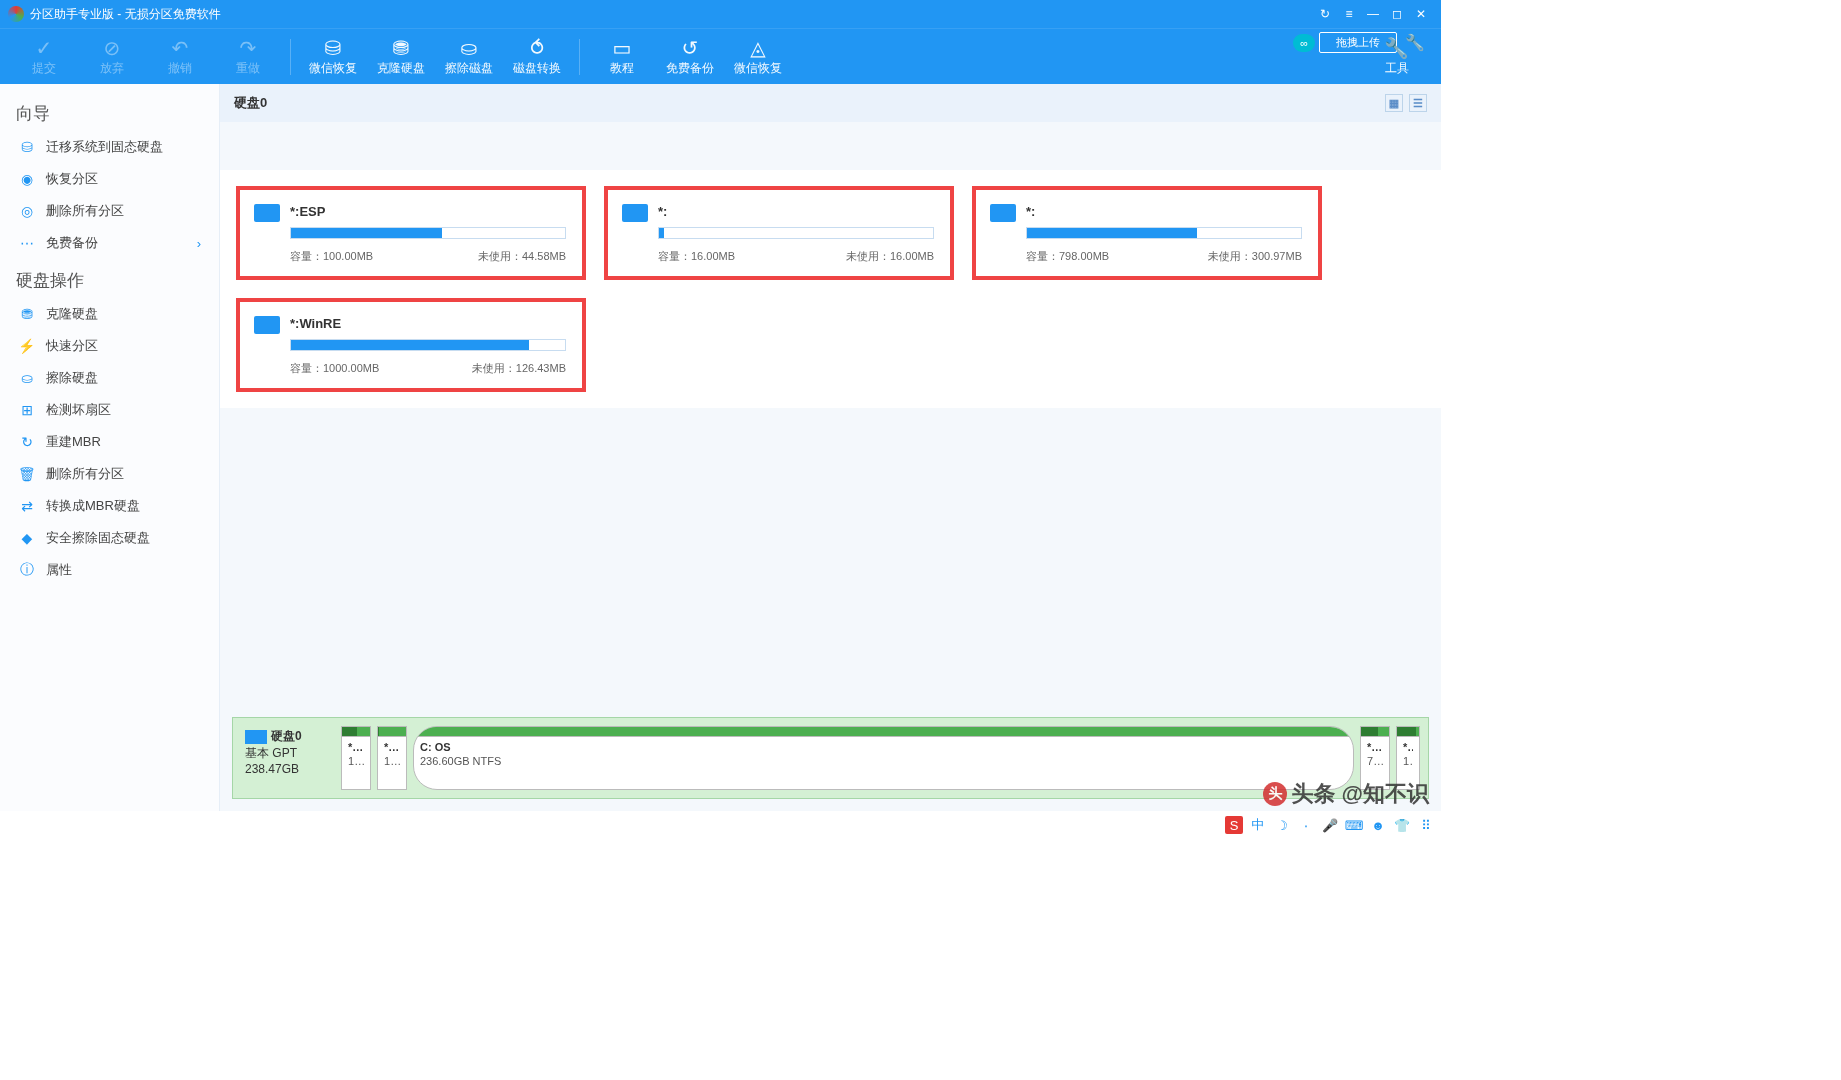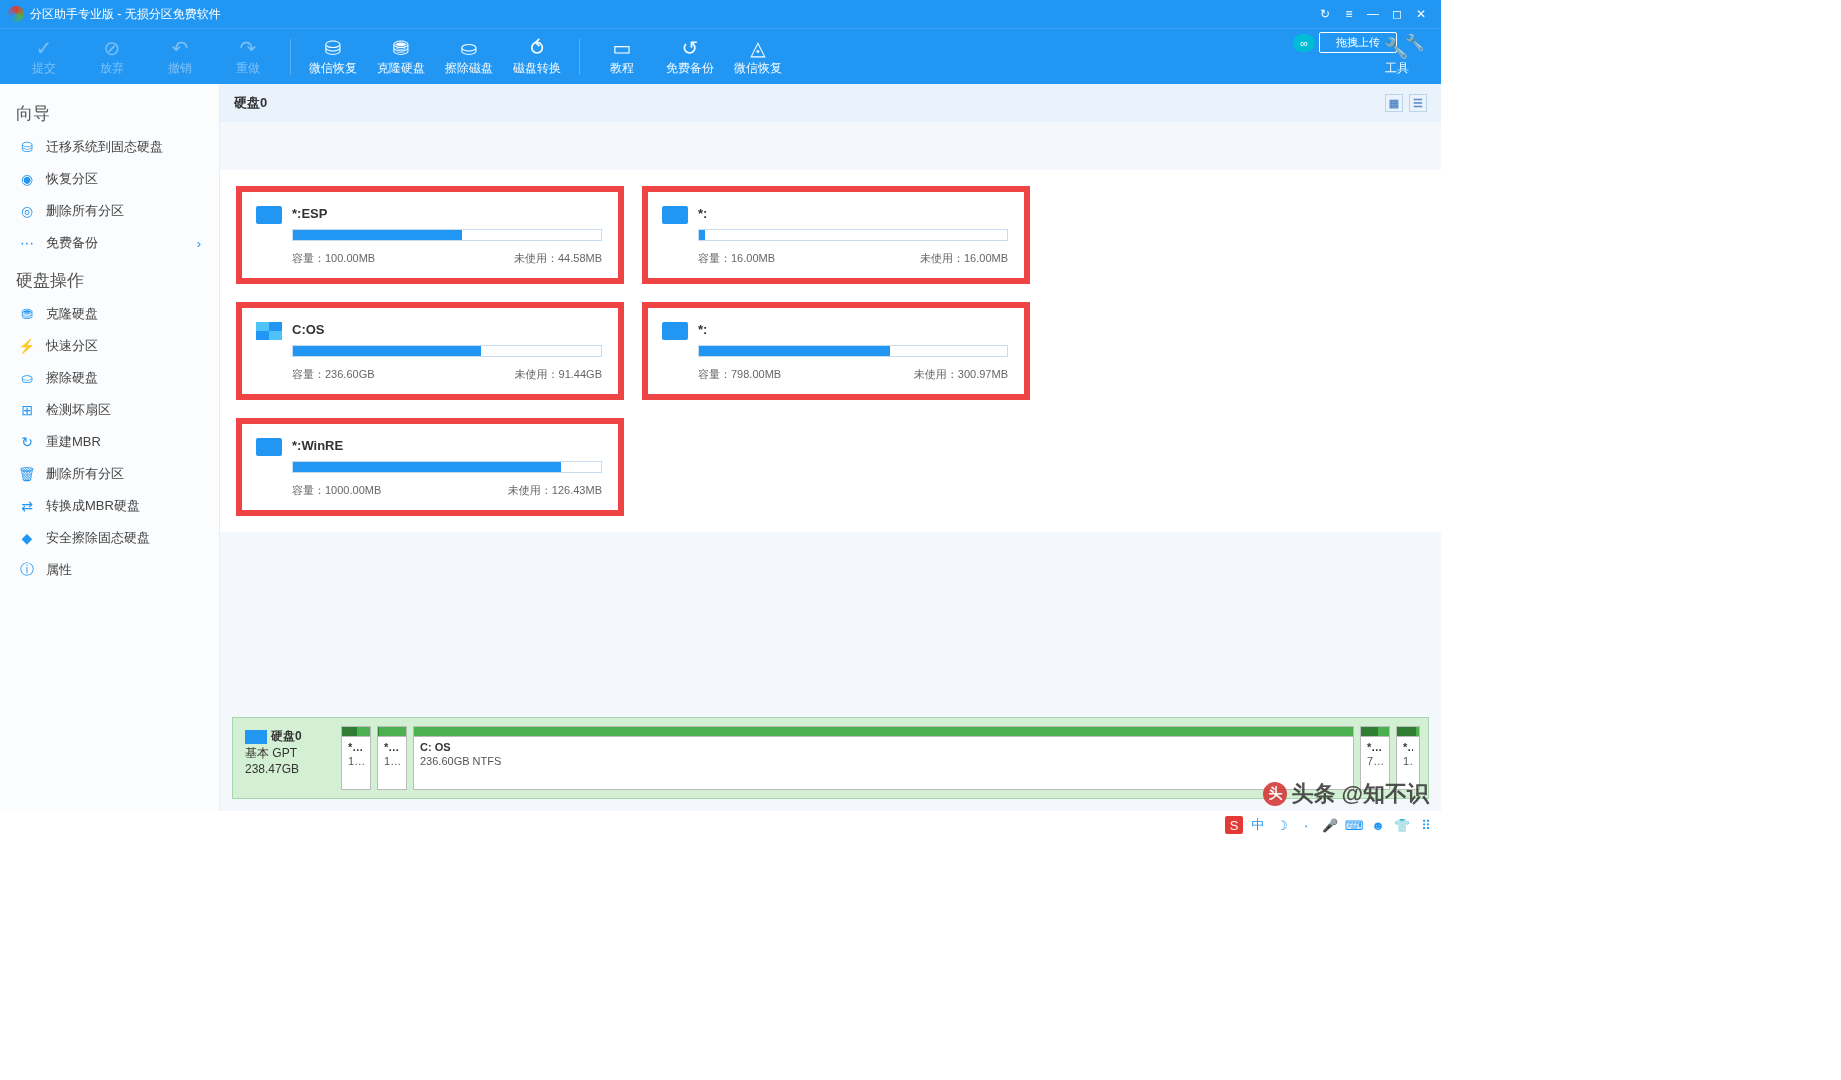--- a/index.html
+++ b/index.html
@@ -29,21 +29,21 @@
 .sidebar .s-item { display: flex; align-items: center; padding: 7px 18px; cursor: pointer; gap: 10px; }
 .sidebar .s-item .ic { width: 18px; height: 18px; display: flex; align-items: center; justify-content: center; color: #2196f3; font-size: 14px; }
 .sidebar .s-item .chev { margin-left: auto; color: #2196f3; }
 
 .main { flex: 1; display: flex; flex-direction: column; background: #f4f8fc; gap: 48px; }
 .disk-header { background: #eaf2fb; padding: 10px 14px; font-size: 13px; font-weight: 600; color: #333; display: flex; align-items: center; }
 .disk-header .view-btns { margin-left: auto; display: flex; gap: 6px; }
 .disk-header .vb { width: 18px; height: 18px; border: 1px solid #bcd4ea; display: flex; align-items: center; justify-content: center; cursor: pointer; color: #5a8dc8; font-size: 11px; }
 
 .cards { padding: 16px; display: flex; flex-wrap: wrap; gap: 18px; background: #fff; flex: 0 0 auto; }
-.card { width: 388px; background: #fff; border: 6px solid #ef4444; padding: 14px 16px 12px 50px; position: relative; }
+.card { width: 350px; background: #fff; border: 4px solid #ef4444; padding: 14px 16px 12px 50px; position: relative; }
 .card .drive-ic { position: absolute; left: 14px; top: 14px; width: 26px; height: 18px; background: #2196f3; border-radius: 2px; }
 .card .drive-ic.win { background: linear-gradient(#2196f3, #2196f3); }
 .card .drive-ic.win::before { content: ""; position: absolute; inset: 0; background: conic-gradient(at 50% 50%, #2196f3 90deg, #4fc3f7 90deg 180deg, #2196f3 180deg 270deg, #4fc3f7 270deg); }
 .card .title { font-size: 13px; font-weight: 600; color: #333; margin-bottom: 8px; }
 .card .bar { height: 12px; border: 1px solid #c7dcf0; background: #fff; position: relative; margin-bottom: 10px; }
 .card .bar .fill { position: absolute; left: 0; top: 0; bottom: 0; background: #2196f3; }
 .card .stats { display: flex; justify-content: space-between; font-size: 11px; color: #666; }
 
 .disk-map-wrap { margin-top: auto; padding: 12px; background: #f4f8fc; }
 .disk-map { background: #d4f0d4; border: 1px solid #a5d6a7; padding: 8px; display: flex; gap: 6px; align-items: stretch; height: 82px; }
@@ -231,31 +231,20 @@
     <div class="title">*:</div>
     <div class="bar">
             <div class="fill" style="width:2%"></div>
           </div>
     <div class="stats">
             <span>容量：16.00MB</span>
             <span>未使用：16.00MB</span>
           </div>
         </div>
         <div class="card">
-    <div class="drive-ic win"></div>
-    <div class="title">C:OS</div>
-    <div class="bar">
-            <div class="fill" style="width:61%"></div>
-          </div>
-    <div class="stats">
-            <span>容量：236.60GB</span>
-            <span>未使用：91.44GB</span>
-          </div>
-        </div>
-        <div class="card">
     <div class="drive-ic "></div>
     <div class="title">*:</div>
     <div class="bar">
             <div class="fill" style="width:62%"></div>
           </div>
     <div class="stats">
             <span>容量：798.00MB</span>
             <span>未使用：300.97MB</span>
           </div>
         </div>
@@ -287,21 +276,21 @@
     <div class="name">*:…</div>
     <div class="size">10…</div>
             </div>
             <div class="dm-block" style="width: 30px;">
               <div class="top-bar">
                 <div class="used" style="width:2%"></div>
               </div>
     <div class="name">*:…</div>
     <div class="size">16…</div>
             </div>
-            <div class="dm-block big" style="width: 900px; flex: 1 1 0%;">
+            <div class="dm-block big" style="width: 900px; flex: 1 1 0%; border-radius: 24px;">
               <div class="top-bar">
                 <div class="used" style="width:61%"></div>
               </div>
     <div class="name">C: OS</div>
     <div class="size">236.60GB NTFS</div>
             </div>
             <div class="dm-block" style="width: 30px;">
               <div class="top-bar">
                 <div class="used" style="width:62%"></div>
               </div>

